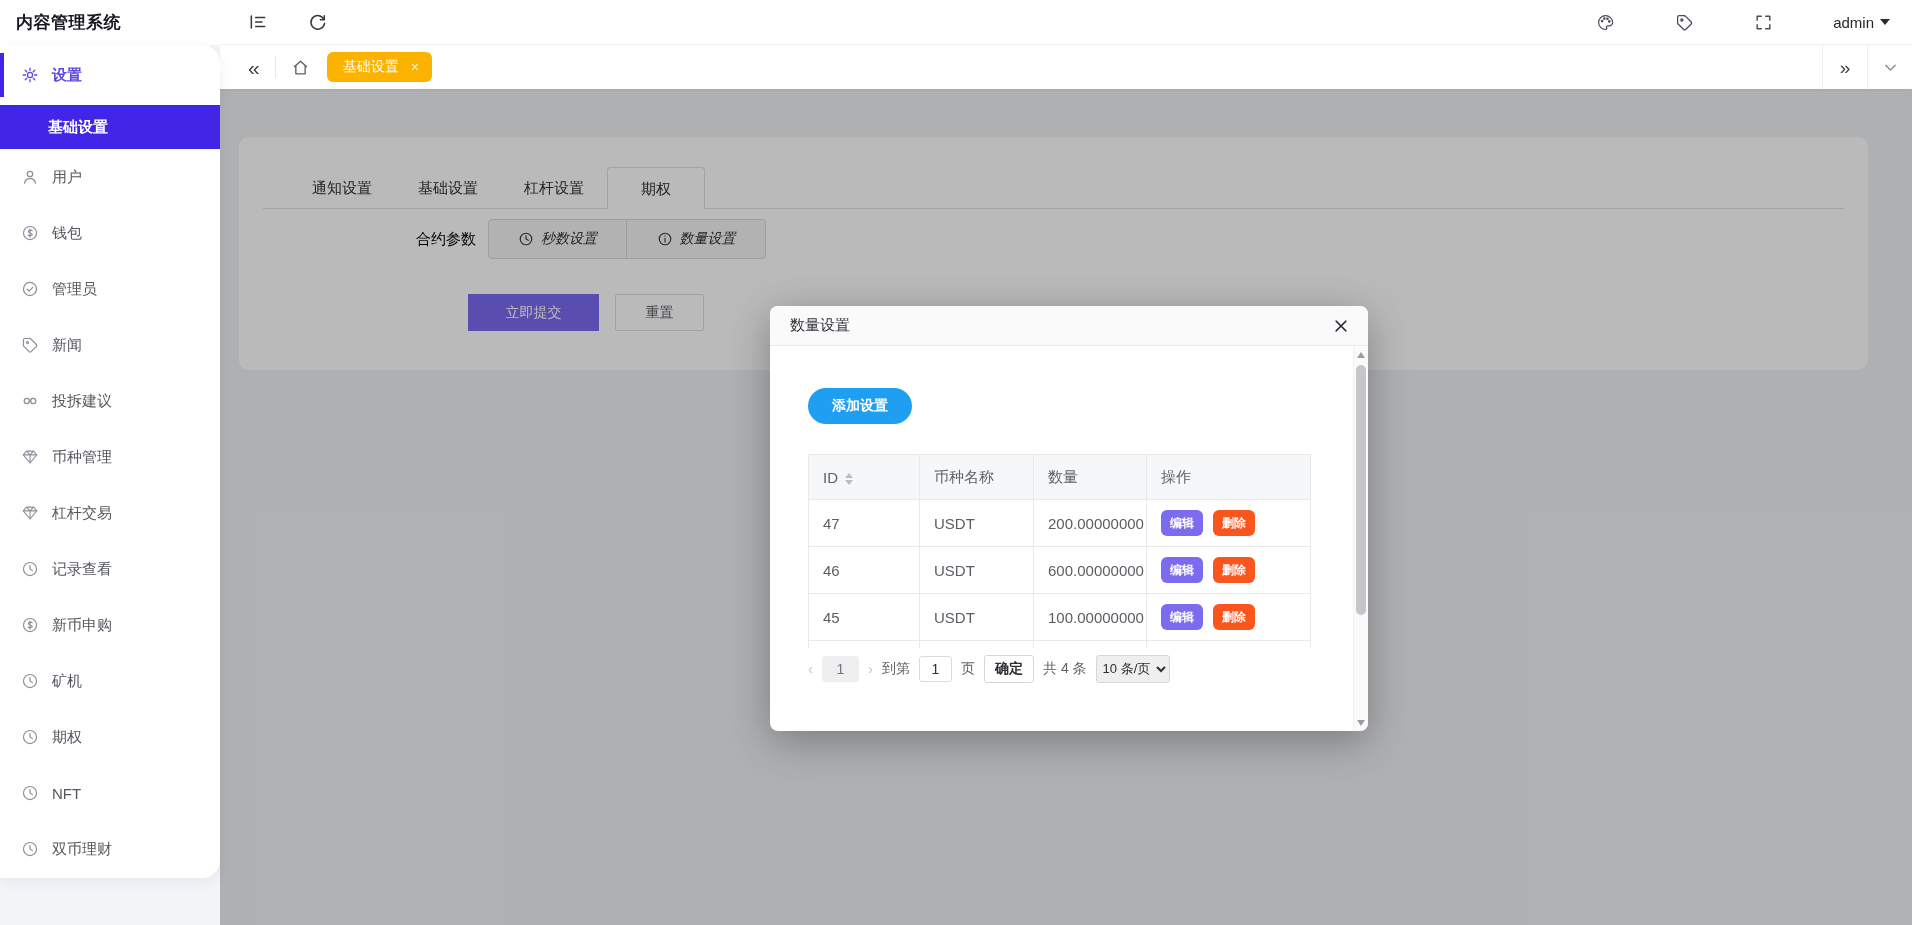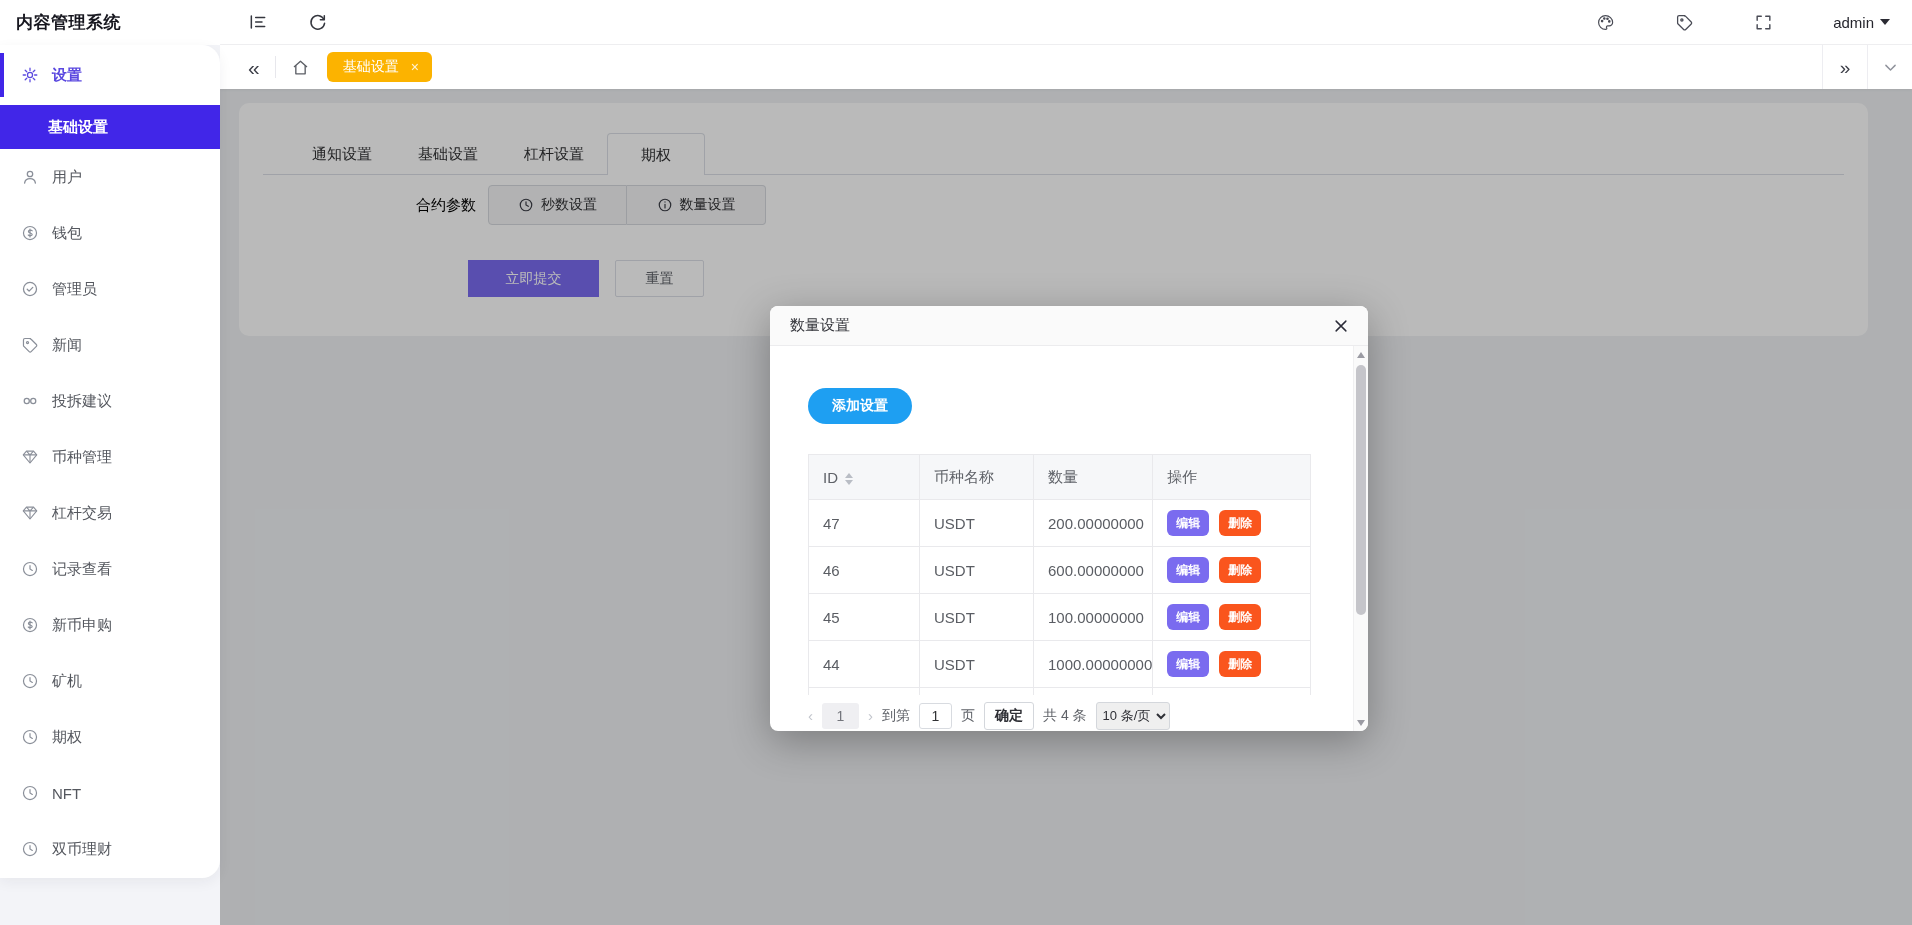--- a/index.html
+++ b/index.html
@@ -36,30 +36,30 @@
   .home-ic { width:19px; height:19px; color:#5c5f66; cursor:pointer; }
   .tag-pill { margin-left:17px; height:30px; background:#fcb300; border-radius:6px; display:flex; align-items:center;
               padding:0 13px 0 16px; color:#fff; font-size:14px; cursor:pointer; }
   .tag-pill .x { margin-left:12px; font-size:14px; opacity:.85; }
   .tagbar-right { margin-left:auto; display:flex; align-items:stretch; height:44px; }
   .tagbar-right .cell { width:45px; display:flex; align-items:center; justify-content:center; border-left:1px solid #ededf1; cursor:pointer; }
   .chev-down { width:17px; height:17px; color:#8f929b; }
 
   
   .content { position:relative; flex:1; background:#f0f2f5; }
-  .card { position:absolute; left:19px; top:14px; width:1629px; height:233px; background:#fff; border-radius:10px; }
+  .card { position:absolute; left:19px; top:48px; width:1629px; height:233px; background:#fff; border-radius:10px; }
   .tabs { display:flex; align-items:flex-end; height:72px; padding-left:50px; position:relative; }
   .tabs::after { content:""; position:absolute; left:24px; right:24px; bottom:0; height:1px; background:#dcdfe6; }
   .tab { height:42px; line-height:42px; padding:0 23px; font-size:15px; color:#303133; cursor:pointer; }
   .tab.active { border:1px solid #dcdfe6; border-bottom:none; border-radius:4px 4px 0 0; background:#fff; padding:0 33px; position:relative; z-index:2; }
   .param-row { display:flex; align-items:center; margin-top:10px; padding-left:169px; }
   .param-label { font-size:15px; color:#000000; margin-right:12px;margin-left:8px; }
   .btn-group { display:flex; }
   .gbtn { width:139px; height:40px; border:1px solid #d6d9de; background:#f4f4f6; display:flex; align-items:center; justify-content:center;
-          gap:7px; font-size:14px; color:#303133; cursor:pointer; }
+          gap:7px; font-size:14px; color:#303133; cursor:pointer;font-style:italic; }
   .gbtn + .gbtn { border-left:none; border-radius:0 4px 4px 0; }
   .gbtn:first-child { border-radius:4px 0 0 4px; }
   .gbtn .ic { width:16px; height:16px; color:#3c3e46; }
   .submit-row { display:flex; align-items:center; gap:16px; margin-top:35px; padding-left:229px; }
   .btn-submit { width:131px; height:37px; border:none; border-radius:0; background:#7a6cf0; color:#fff; font-size:14px; cursor:pointer; }
   .btn-reset { width:89px; height:37px; border:1px solid #dcdfe6; border-radius:2px; background:#fff; color:#5f6269; font-size:14px; cursor:pointer; }
 
   .mask { position:absolute; inset:0; background:rgba(0,0,0,.27); z-index:10; }
 
   
@@ -421,28 +421,20 @@
                   </td>
                 </tr>
                 <tr>
                   <td>45</td>
                   <td>USDT</td>
                   <td>100.00000000</td>
                   <td>
                     <button class="op-btn op-edit">编辑</button><button class="op-btn op-del">删除</button>
                   </td>
                 </tr>
-                <tr>
-                  <td>44</td>
-                  <td>USDT</td>
-                  <td>1000.00000000</td>
-                  <td>
-                    <button class="op-btn op-edit">编辑</button><button class="op-btn op-del">删除</button>
-                  </td>
-                </tr>
                 <tr class="sliver">
                     <td></td>
                     <td></td>
                     <td></td>
                     <td></td>
                   </tr>
               </tbody>
             </table>
             <div class="pager">
               <span class="pg-arrow">‹</span>

